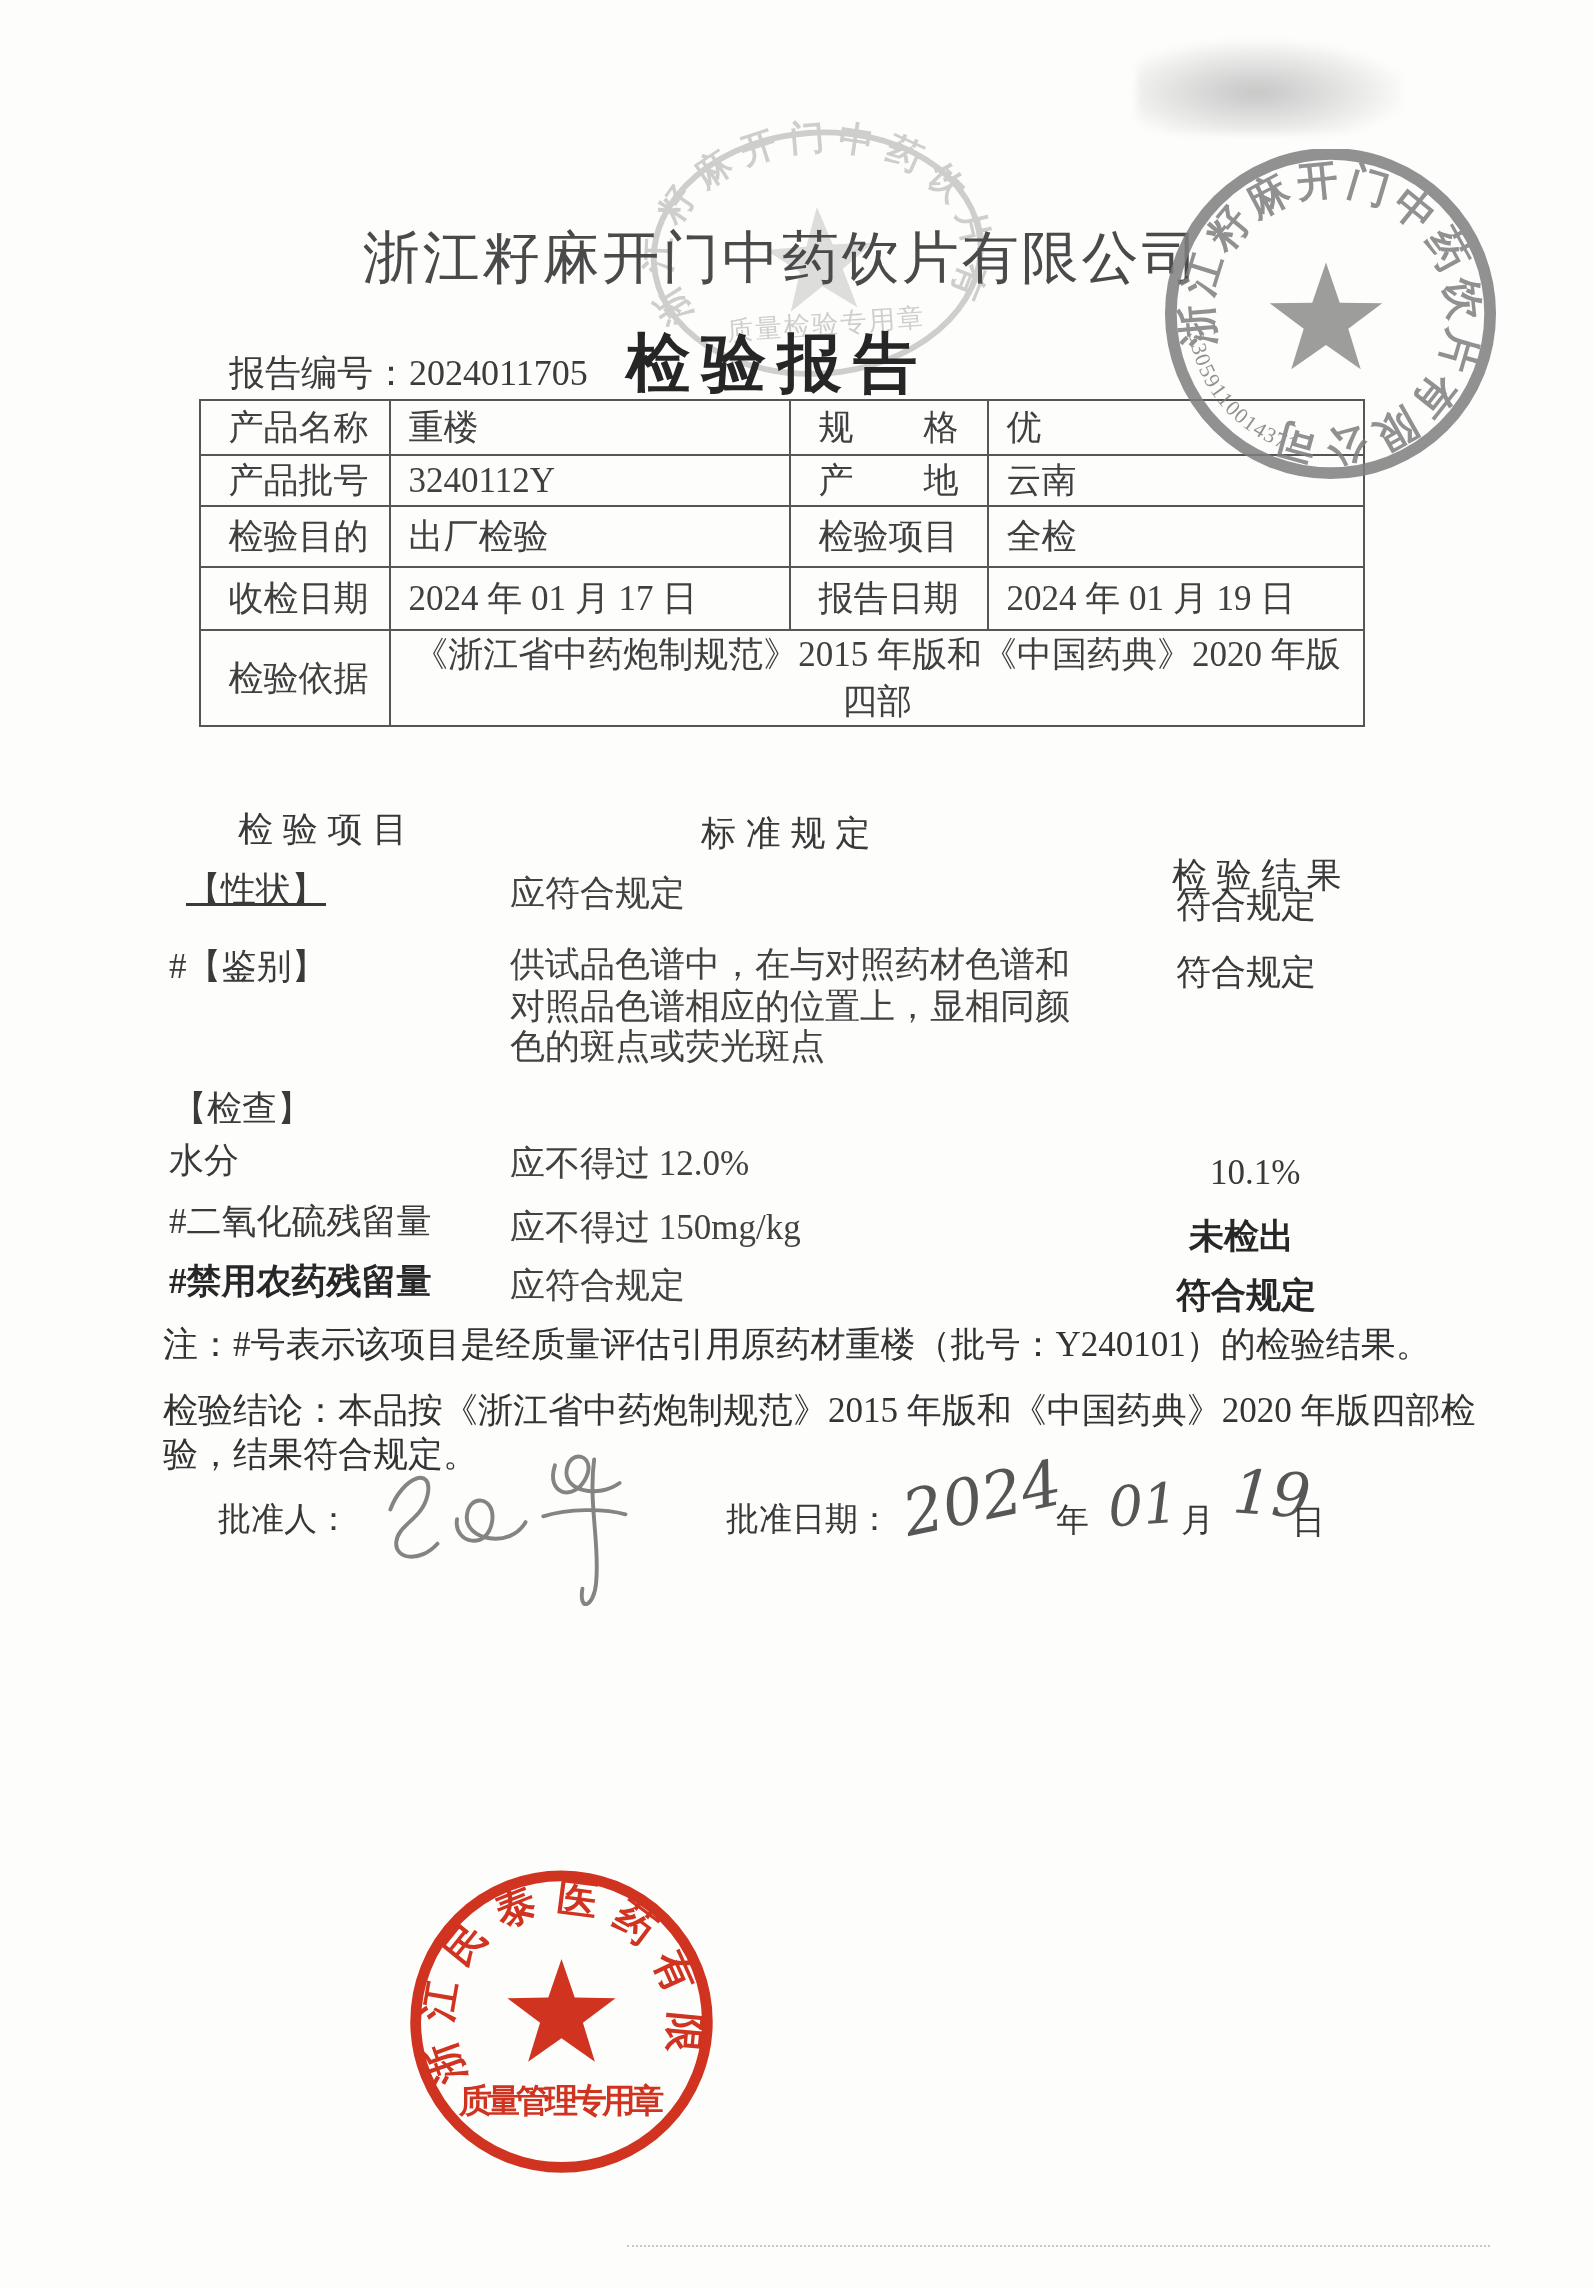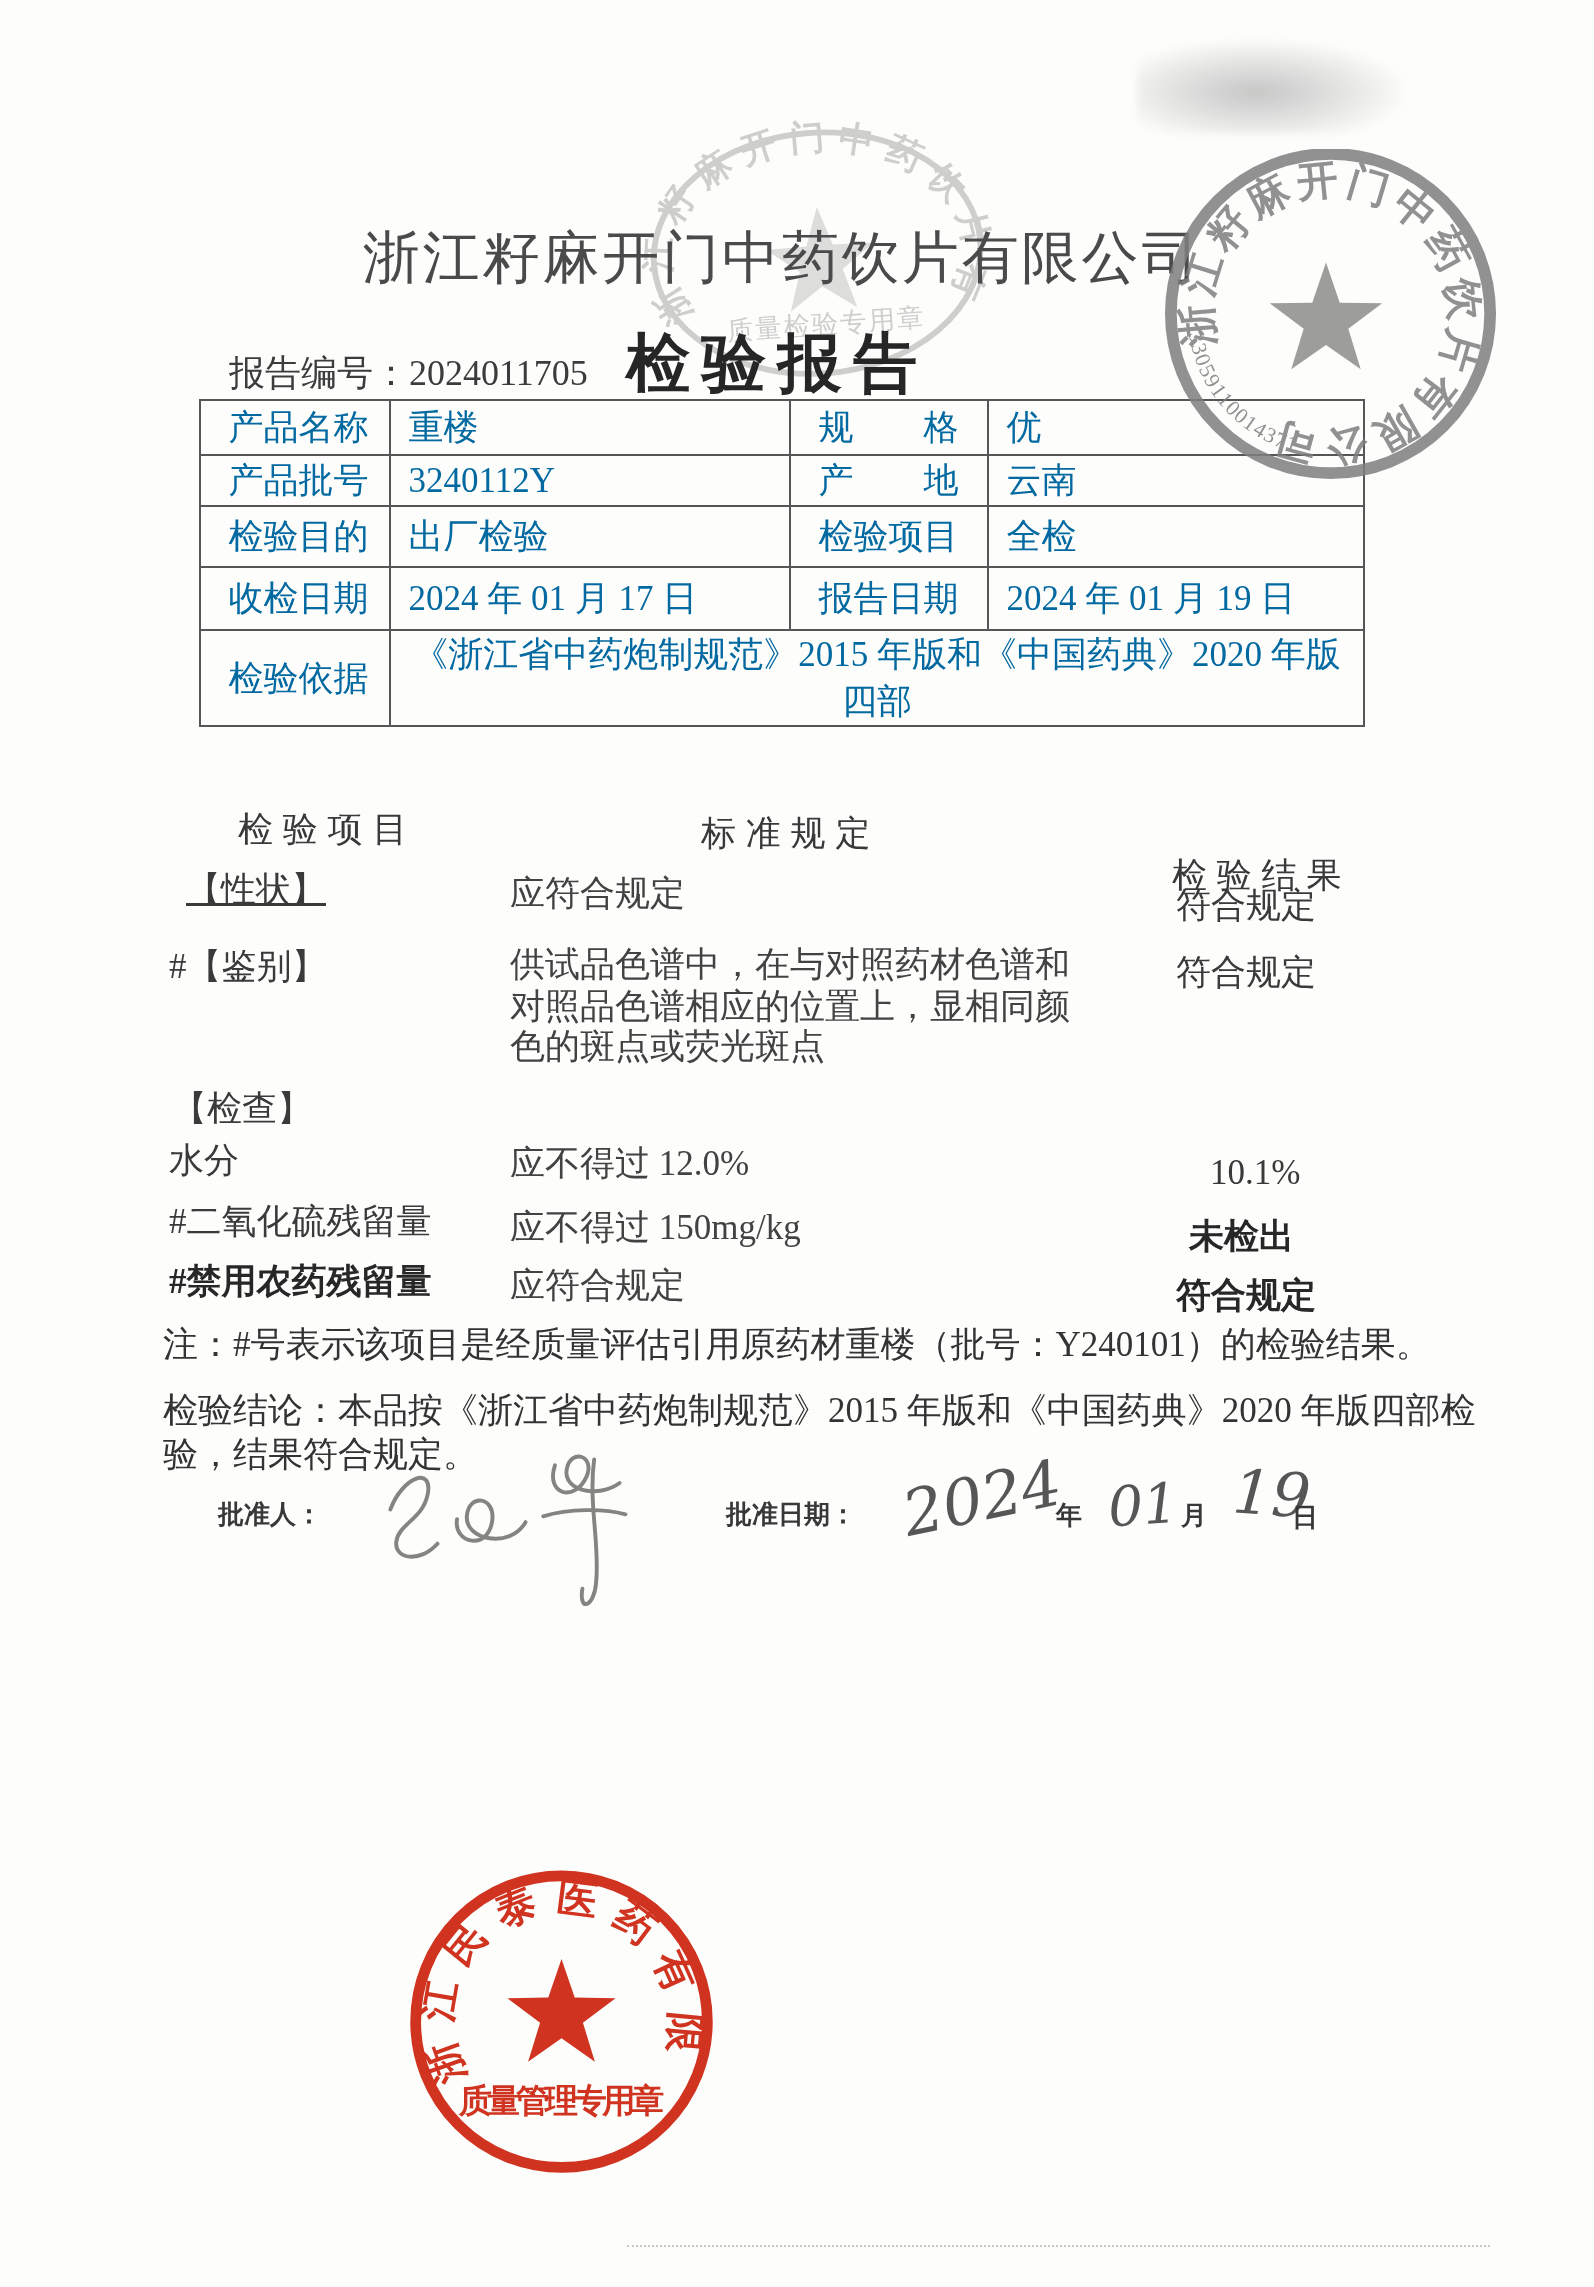--- a/index.html
+++ b/index.html
@@ -12,37 +12,37 @@
   .abs{position:absolute;white-space:nowrap;}
   
   .company{left:0;width:1564px;text-align:center;top:182px;font-size:57px;
            letter-spacing:2.9px;color:#4a4a4a;font-weight:normal;z-index:4;}
   .doc-title{left:0;width:1555px;text-align:center;top:267px;font-size:64px;
            font-weight:bold;color:#262626;letter-spacing:11.8px;z-index:4;}
   .report-no{left:229px;top:349px;font-size:36px;color:#3c3c3c;z-index:4;}
   
   table.info{position:absolute;left:199px;top:399px;width:1164px;z-index:2;
     border-collapse:collapse;table-layout:fixed;border:2.9px solid #4c4c4c;
-    font-size:35px;color:#0369a1;}
+    font-size:35px;color:#404040;}
   table.info td{border:2px solid #565656;vertical-align:middle;overflow:hidden;}
   td.lbl{padding-left:27.4px;}
   td.val{padding-left:17.6px;}
   tr.r1{height:55px}tr.r2{height:46px}tr.r3{height:61px}tr.r4{height:63px}tr.r5{height:61px}
   td.basis{text-align:center;padding:0 9.8px;}
   
   .hdr{font-size:35px;letter-spacing:9.8px;color:#393939;}
   .item{font-size:35px;color:#3a3a3a;}
   .std{font-size:35px;color:#424242;}
   .res{font-size:35px;color:#3a3a3a;}
   .dark{color:#272727;font-weight:600;}
   
   .note{left:163px;top:1321px;font-size:35px;color:#333;}
   .concl{font-size:35px;color:#333;}
   
-  .aplabel{font-size:26px;color:#383838;font-weight:bold;}
+  .aplabel{font-size:33px;color:#383838;}
   .hand{font-style:italic;color:#565656;font-family:"DejaVu Serif",serif;}
   
   .smudge{left:1137px;top:41px;width:265px;height:93px;z-index:1;
     background:radial-gradient(ellipse at 45% 55%, rgba(110,110,110,.38), rgba(150,150,150,.15) 55%, transparent 75%);
     filter:blur(3.9px);}
   .bottom-line{left:627px;top:2245px;width:863px;height:0;border-top:2px dotted #9b9b9b;opacity:.55;}
   svg text{font-family:"Liberation Serif","DejaVu Serif",serif;}
   .stamp{z-index:5;}
   .stamp-center{z-index:1;opacity:.55;transform:rotate(-4deg);}
 </style>

